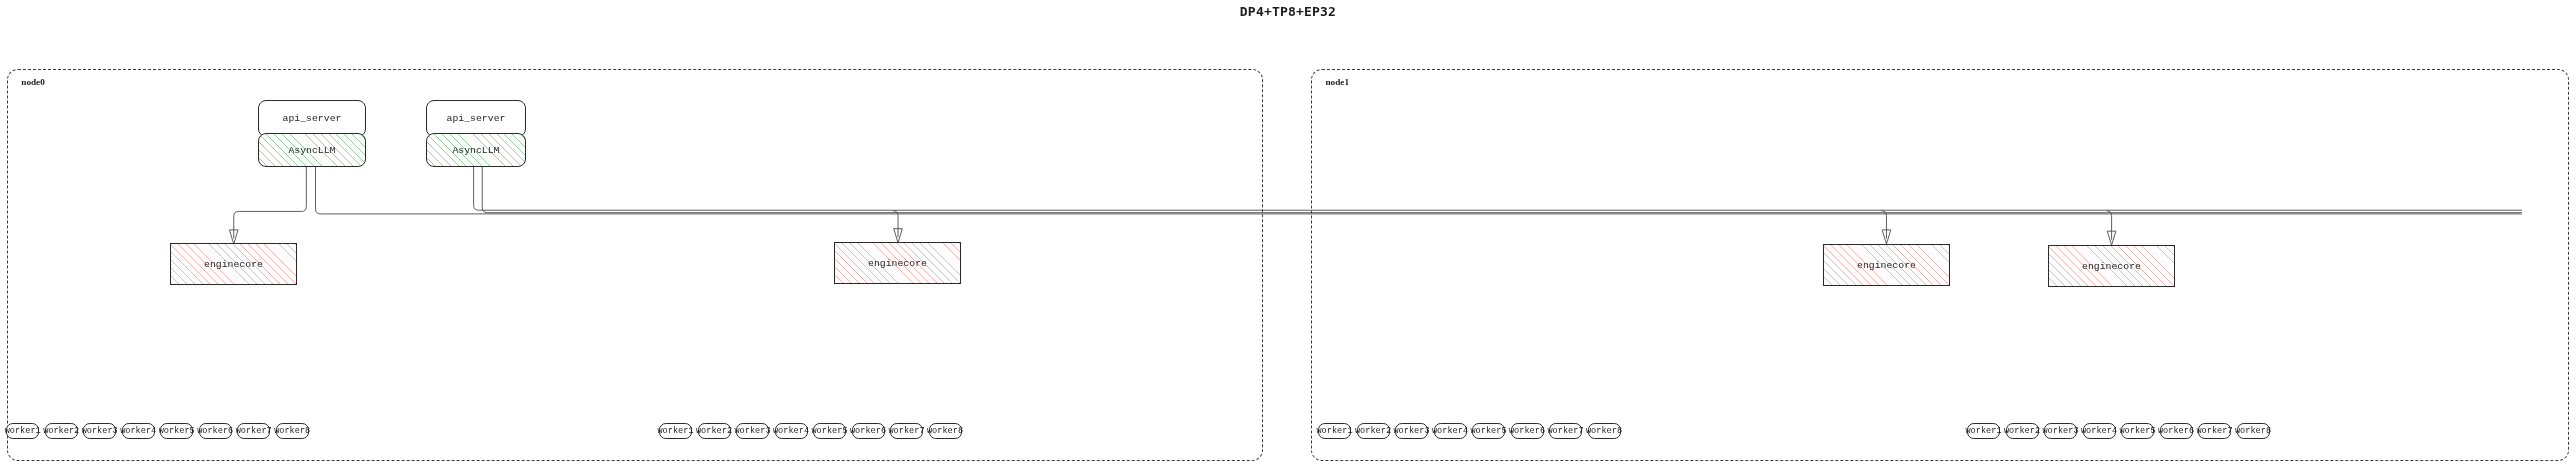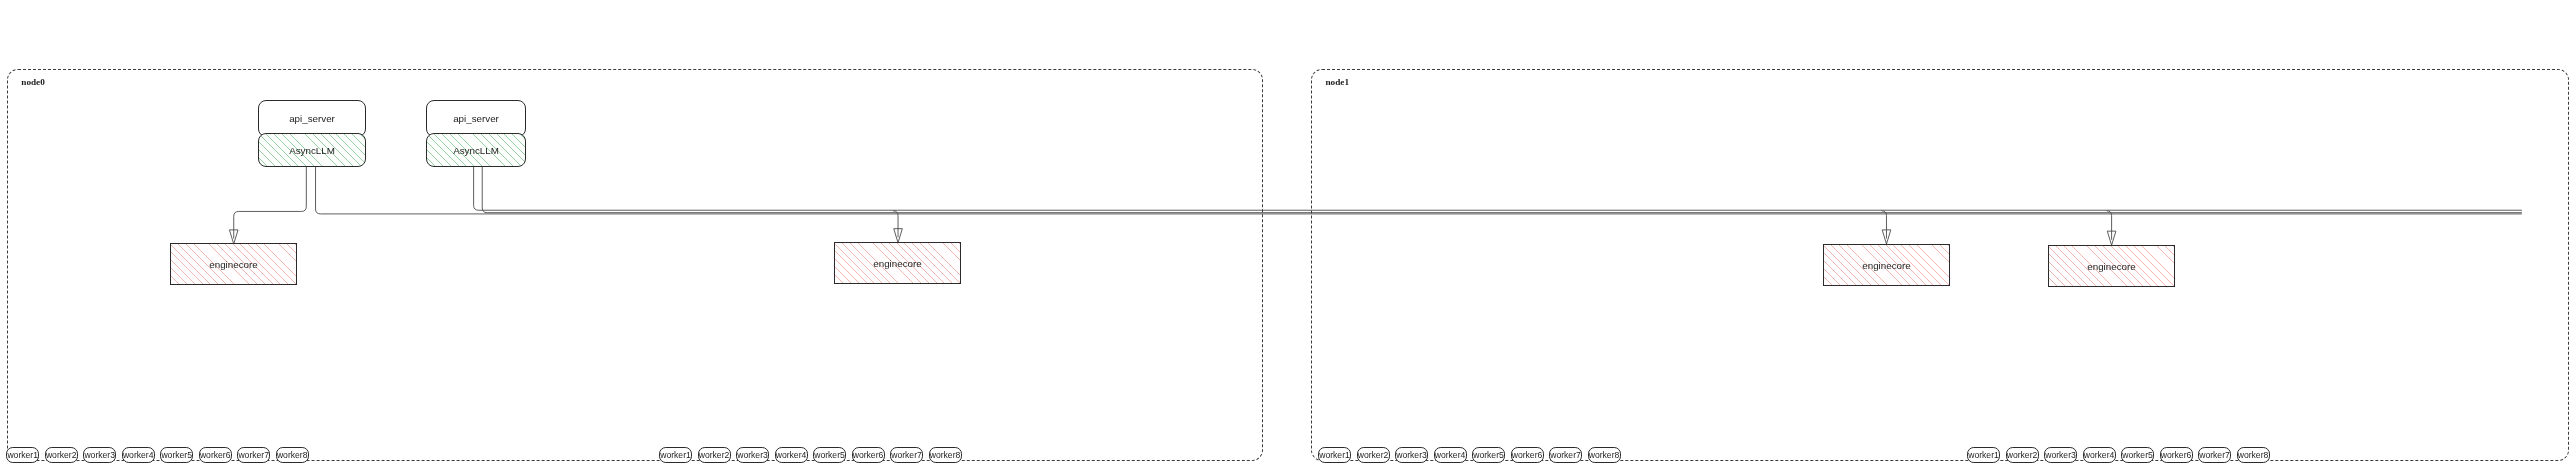--- a/index.html
+++ b/index.html
@@ -60,21 +60,21 @@
   .gbox {
     position: absolute;
     box-sizing: border-box;
     border: 1.4px solid #2b2b2b;
     border-radius: 7.4px;
     background: #ffffff;
     display: flex;
     align-items: center;
     justify-content: center;
     color: #1d1d1d;
-    font-family: Liberation Sans, sans-serif;
+    font-family: Liberation Mono, monospace;
     white-space: nowrap;
   }
 
   
   .box-api {
     font-size: 9.8px;
     border-radius: 8px;
   }
 
   
@@ -101,21 +101,20 @@
         rgba(226, 96, 84, 0.45) 0.7px,
         rgba(255,255,255,0) 0.7px,
         rgba(255,255,255,0) 5.5px);
   }
 
   
   .box-worker {
     font-size: 8.6px;
     border-radius: 6.8px;
     border-width: 1.2px;
-    margin-top: 24px;
   }
 
   
   #edge-layer {
     position: absolute;
     left: 0; top: 0;
     width: 2576px;
     height: 469px;
     pointer-events: none;
   }
@@ -128,20 +127,21 @@
     fill: none;
     stroke: #4a4a4a;
     stroke-width: 1.45px;
   }
 </style>
 </head>
 <body>
 
 <div id="diagram-root">
 
+  <div id="diagram-title">DP4+TP8+EP32</div>
 
   <svg id="edge-layer" viewBox="0 0 4188 763" preserveAspectRatio="none">
 
     <path d="M 498 217 L 498 336 Q 498 344 490 344 L 388 344 Q 380 344 380 352 L 380 388"></path>
     <polygon class="arrowhead" points="373,374 380,397 387,374"></polygon>
 
     <path d="M 513 217 L 513 340 Q 513 348 521 348 L 4100 348"></path>
 
     <path d="M 770 217 L 770 334 Q 770 342 778 342 L 4100 342"></path>
 

